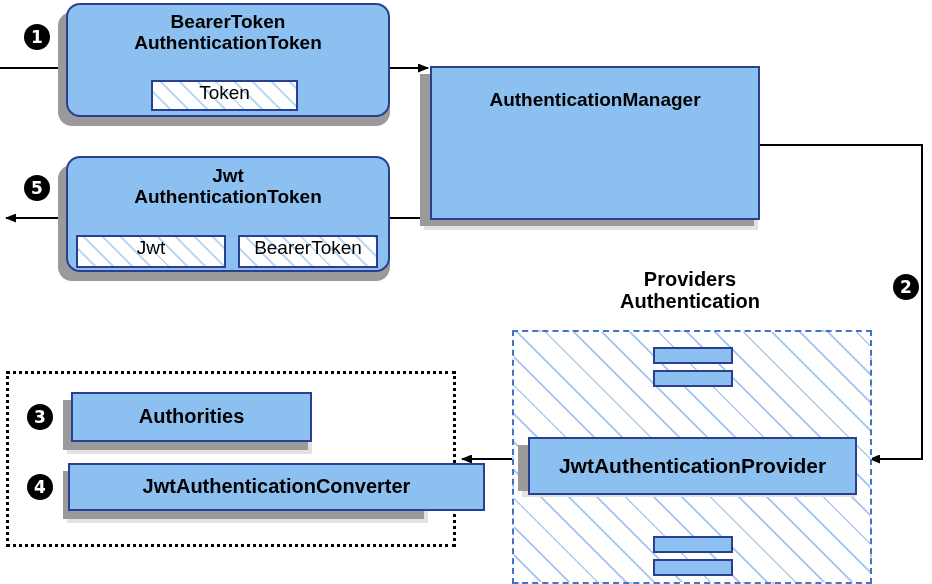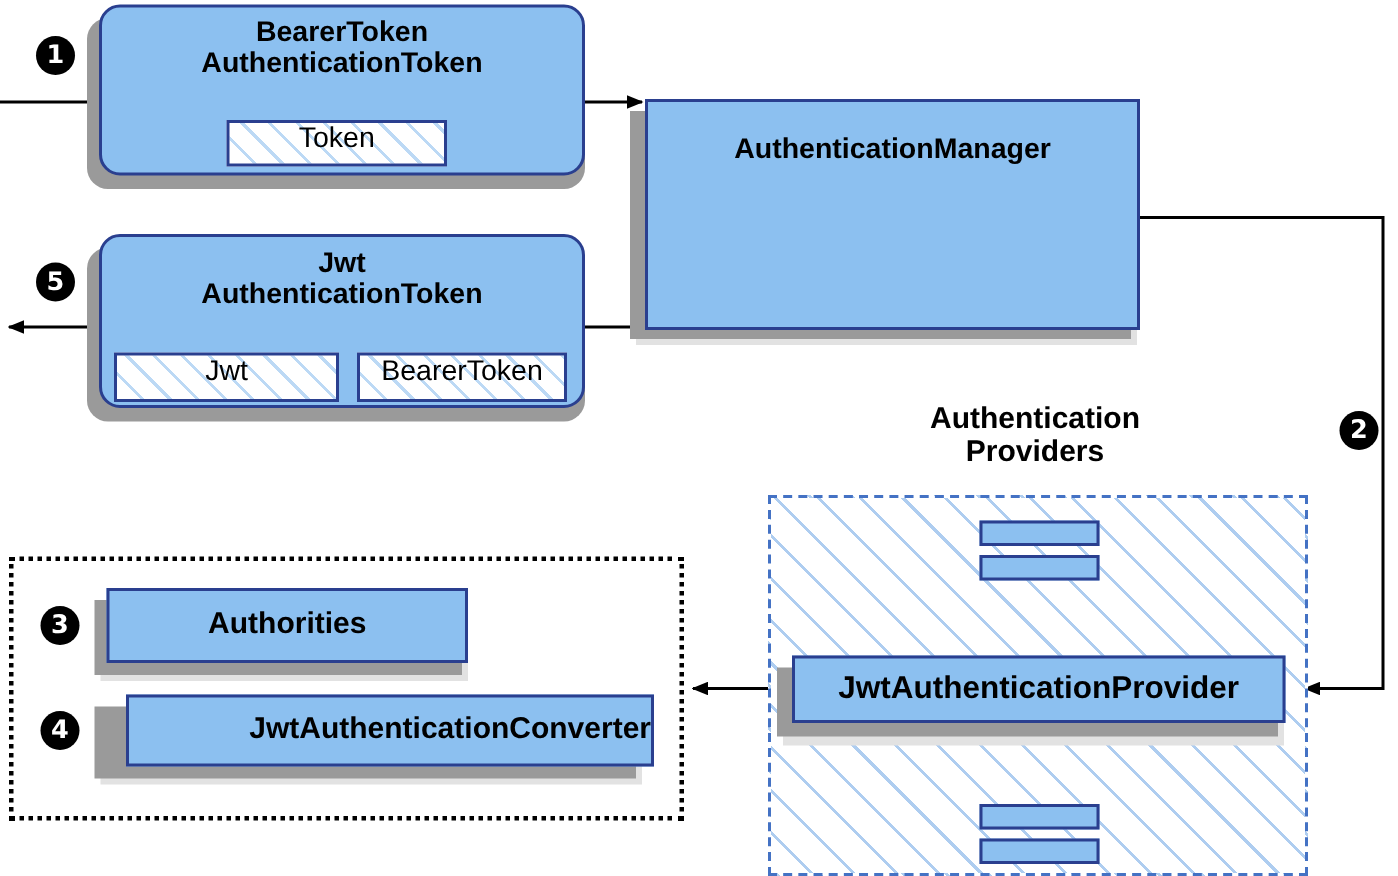--- a/index.html
+++ b/index.html
@@ -185,49 +185,49 @@
     </div>
   </div>
   <div class="hatch" style="left:76px; top:235px; width:150px; height:33px; font-size:19px;">
     <span>Jwt</span>
   </div>
   <div class="hatch" style="left:238px; top:235px; width:140px; height:33px; font-size:19px;">
     <span>BearerToken</span>
   </div>
 
   <div class="caption" style="left:560px; top:268px; width:260px; font-size:20px;">
+    <div>Providers</div>
     <div>Authentication</div>
-    <div>Providers</div>
   </div>
 
   <div class="provider-region" style="left:512px; top:330px; width:360px; height:254px;"></div>
 
   <div class="bar" style="left:653px; top:347px; width:80px; height:17px;"></div>
   <div class="bar" style="left:653px; top:370px; width:80px; height:17px;"></div>
 
   <div class="shadow light" style="left:522px; top:449px; width:334px; height:48px;"></div>
   <div class="shadow" style="left:518px; top:445px; width:334px; height:46px;"></div>
-  <div class="node" style="left:528px; top:437px; width:329px; height:45px; font-size:21px;">
+  <div class="node" style="left:528px; top:437px; width:329px; height:58px; font-size:21px;">
     <span>JwtAuthenticationProvider</span>
   </div>
 
   <div class="bar" style="left:653px; top:536px; width:80px; height:17px;"></div>
   <div class="bar" style="left:653px; top:559px; width:80px; height:17px;"></div>
 
   <div class="dotted-region" style="left:6px; top:371px; width:450px; height:176px;"></div>
 
   <div class="shadow light" style="left:67px; top:404px; width:245px; height:50px;"></div>
   <div class="shadow" style="left:63px; top:400px; width:245px; height:50px;"></div>
   <div class="node" style="left:71px; top:392px; width:241px; height:50px; font-size:20px;">
     <span>Authorities</span>
   </div>
 
   <div class="shadow light" style="left:67px; top:475px; width:361px; height:48px;"></div>
   <div class="shadow" style="left:63px; top:471px; width:361px; height:48px;"></div>
-  <div class="node" style="left:84px; top:463px; width:352px; height:48px; font-size:20px;justify-content:flex-end;">
+  <div class="node" style="left:68px; top:463px; width:417px; height:48px; font-size:20px;">
     <span>JwtAuthenticationConverter</span>
   </div>
 
   <div class="marker" style="left:24px; top:24px;">
     <span>1</span>
   </div>
   <div class="marker" style="left:24px; top:175px;">
     <span>5</span>
   </div>
   <div class="marker" style="left:893px; top:274px;">

